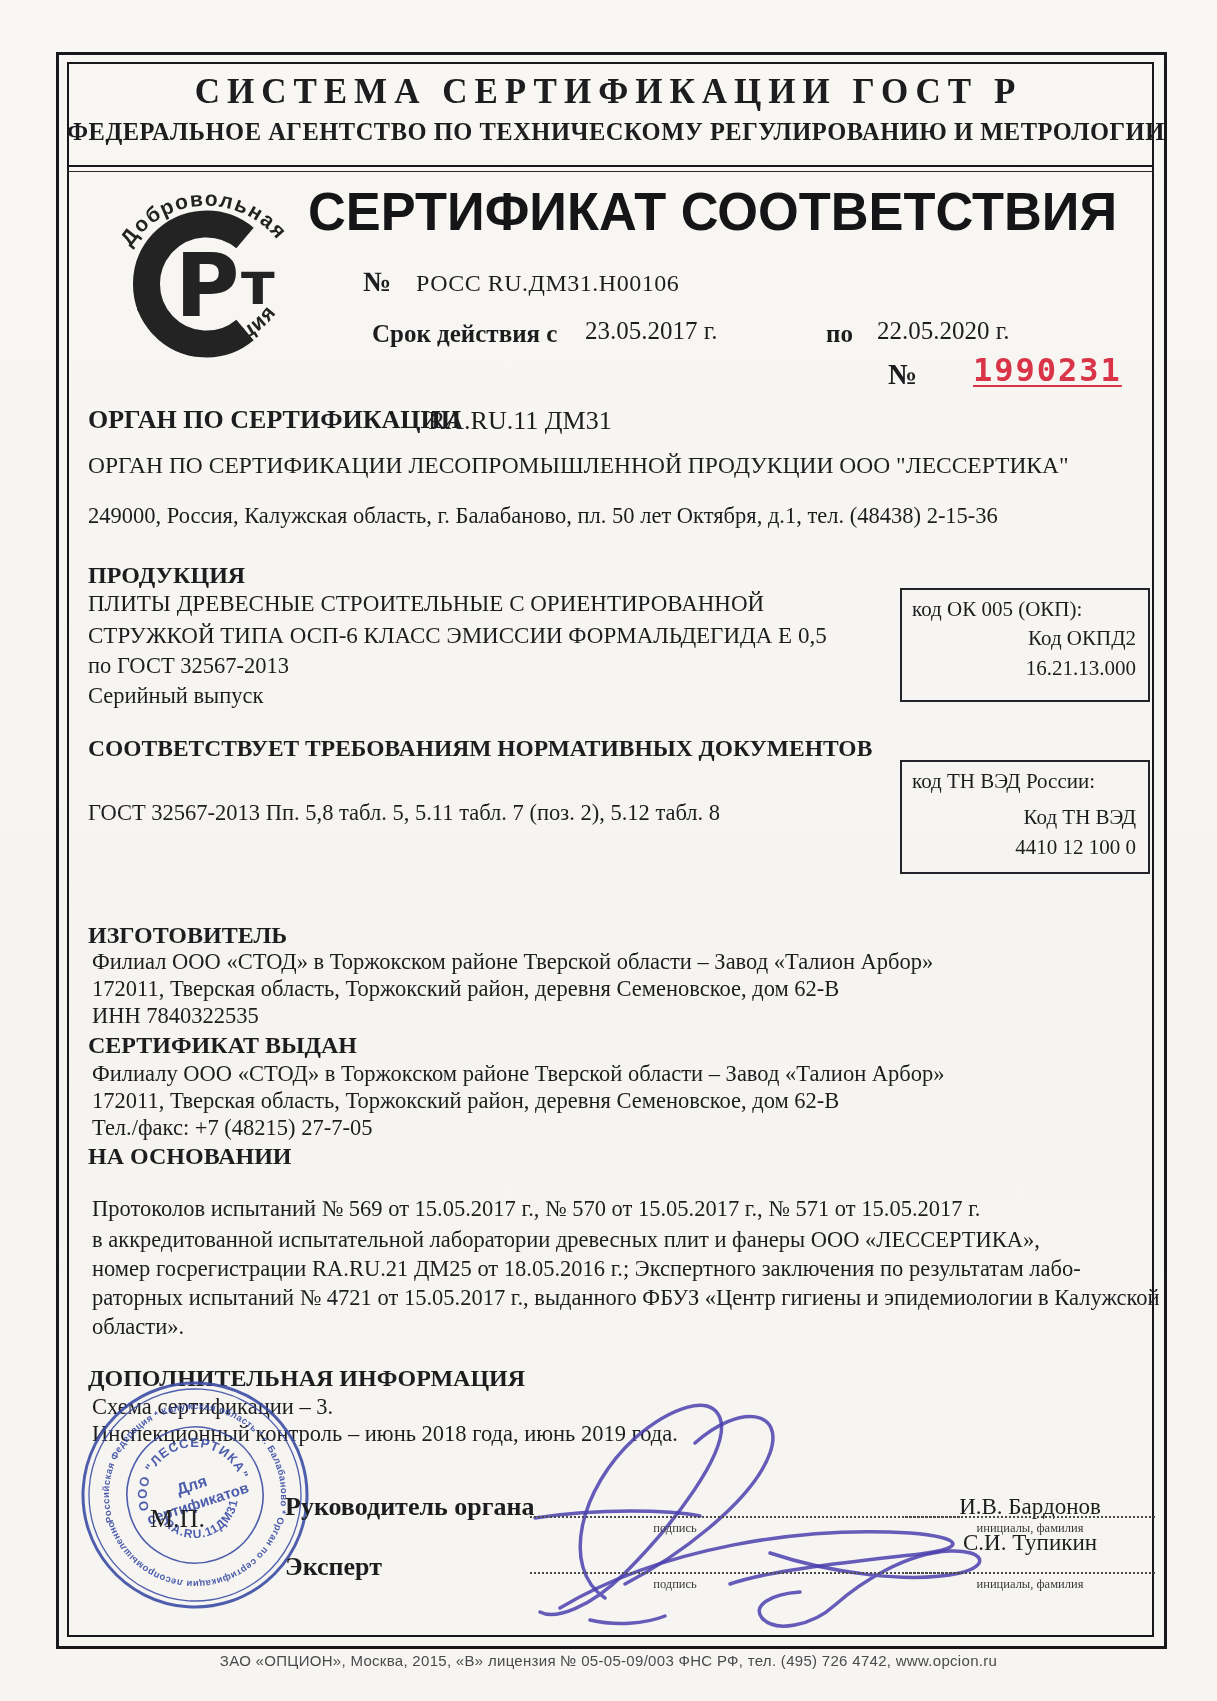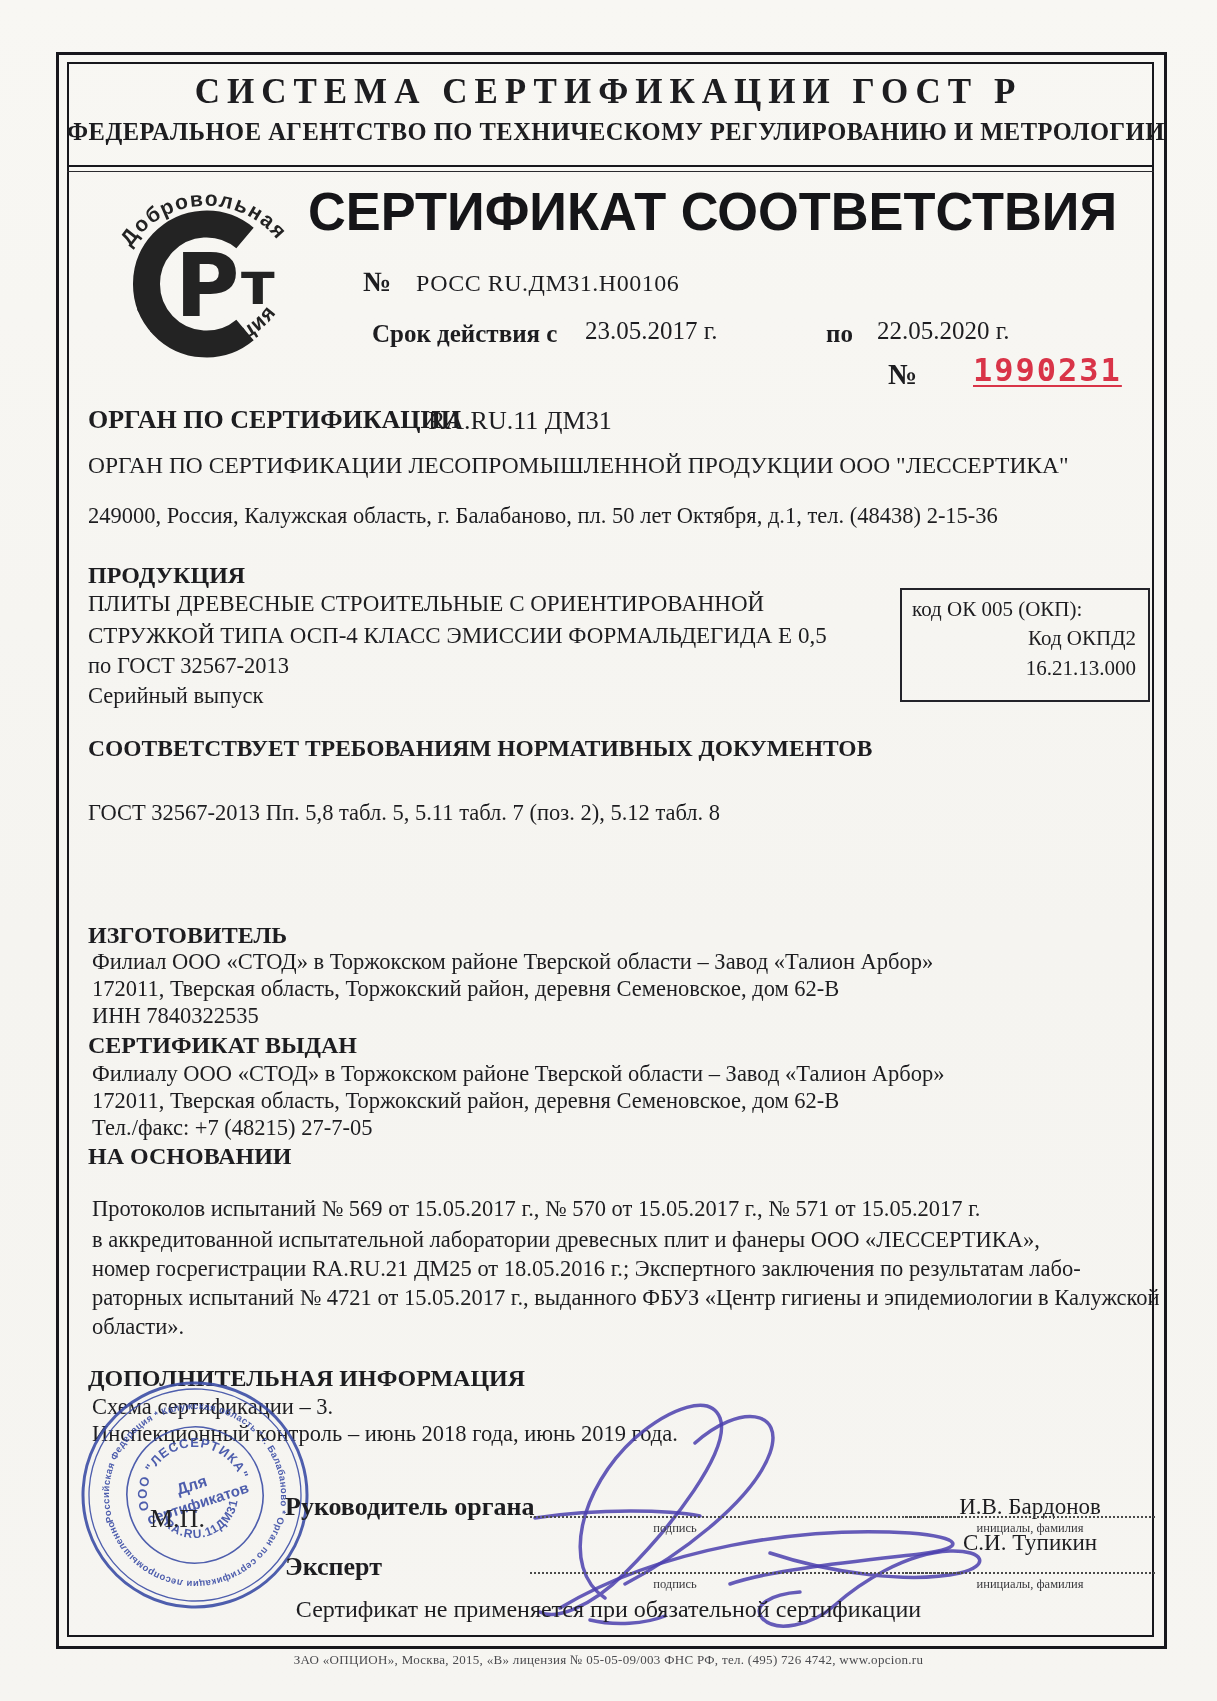--- a/index.html
+++ b/index.html
@@ -63,33 +63,38 @@
   <div class="abs ser b nw" style="left:888px;top:358px;font-size:29px;">№</div>
   <div class="abs mono b nw" style="left:934px;top:351px;font-size:32px;letter-spacing:2px;color:#d93448;text-decoration:underline;text-underline-offset:4px;text-decoration-thickness:2px;margin-left:39px;">1990231</div>
 
   <div class="abs ser b nw" style="left:88px;top:405px;font-size:26px;">ОРГАН ПО СЕРТИФИКАЦИИ</div>
   <div class="abs ser nw" style="left:428px;top:406px;font-size:26px;">RA.RU.11 ДМ31</div>
   <div class="abs ser nw" style="left:88px;top:452px;font-size:23.5px;">ОРГАН ПО СЕРТИФИКАЦИИ ЛЕСОПРОМЫШЛЕННОЙ ПРОДУКЦИИ  ООО "ЛЕССЕРТИКА"</div>
   <div class="abs ser nw" style="left:88px;top:503px;font-size:22.5px;">249000, Россия, Калужская область, г. Балабаново, пл. 50 лет Октября, д.1, тел. (48438) 2-15-36</div>
 
   <div class="abs ser b nw" style="left:88px;top:562px;font-size:24px;">ПРОДУКЦИЯ</div>
   <div class="abs ser nw" style="left:88px;top:591px;font-size:23px;">ПЛИТЫ ДРЕВЕСНЫЕ СТРОИТЕЛЬНЫЕ С ОРИЕНТИРОВАННОЙ</div>
-  <div class="abs ser nw" style="left:88px;top:623px;font-size:23px;">СТРУЖКОЙ ТИПА ОСП-4 КЛАСС ЭМИССИИ ФОРМАЛЬДЕГИДА Е 0,5</div>
+  <div class="abs ser nw" style="left:88px;top:623px;font-size:23px;">СТРУЖКОЙ ТИПА ОСП-6 КЛАСС ЭМИССИИ ФОРМАЛЬДЕГИДА Е 0,5</div>
   <div class="abs ser nw" style="left:88px;top:653px;font-size:22.5px;">по ГОСТ 32567-2013</div>
   <div class="abs ser nw" style="left:88px;top:683px;font-size:22.5px;">Серийный  выпуск</div>
 
   <div class="abs codebox" style="left:900px;top:588px;width:250px;height:114px;">
     <div style="line-height:28px;">код ОК 005 (ОКП):</div>
     <div class="r">Код ОКПД2</div>
     <div class="r">16.21.13.000</div>
   </div>
 
   <div class="abs ser b nw" style="left:88px;top:735px;font-size:23.5px;">СООТВЕТСТВУЕТ ТРЕБОВАНИЯМ НОРМАТИВНЫХ ДОКУМЕНТОВ</div>
   <div class="abs ser nw" style="left:88px;top:800px;font-size:22.5px;">ГОСТ 32567-2013 Пп. 5,8 табл. 5, 5.11 табл. 7 (поз. 2), 5.12 табл. 8</div>
 
+  <div class="abs codebox" style="left:900px;top:760px;width:250px;height:114px;">
+    <div style="line-height:28px;">код ТН ВЭД России:</div>
+    <div class="r" style="margin-top:7px;">Код ТН ВЭД</div>
+    <div class="r">4410 12 100 0</div>
+  </div>
 
   <div class="abs ser b nw" style="left:88px;top:922px;font-size:24px;">ИЗГОТОВИТЕЛЬ</div>
   <div class="abs ser nw" style="left:92px;top:949px;font-size:22.5px;">Филиал ООО «СТОД» в Торжокском районе Тверской области – Завод «Талион Арбор»</div>
   <div class="abs ser nw" style="left:92px;top:976px;font-size:22.5px;">172011, Тверская область, Торжокский район, деревня Семеновское, дом 62-В</div>
   <div class="abs ser nw" style="left:92px;top:1003px;font-size:22.5px;">ИНН 7840322535</div>
 
   <div class="abs ser b nw" style="left:88px;top:1032px;font-size:24px;">СЕРТИФИКАТ ВЫДАН</div>
   <div class="abs ser nw" style="left:92px;top:1061px;font-size:22.5px;">Филиалу ООО «СТОД» в Торжокском районе Тверской области – Завод «Талион Арбор»</div>
   <div class="abs ser nw" style="left:92px;top:1088px;font-size:22.5px;">172011, Тверская область, Торжокский район, деревня Семеновское, дом 62-В</div>
   <div class="abs ser nw" style="left:92px;top:1115px;font-size:22.5px;">Тел./факс: +7 (48215) 27-7-05</div>
@@ -149,17 +154,16 @@
   <div class="abs sigline" style="left:905px;top:1516px;width:250px;"></div>
   <div class="abs cap nw" style="left:905px;top:1521px;width:250px;text-align:center;">инициалы, фамилия</div>
 
   <div class="abs ser b nw" style="left:285px;top:1552px;font-size:26px;">Эксперт</div>
   <div class="abs sigline" style="left:530px;top:1572px;width:430px;"></div>
   <div class="abs cap nw" style="left:600px;top:1577px;width:150px;text-align:center;">подпись</div>
   <div class="abs ser nw" style="left:905px;top:1530px;width:250px;text-align:center;font-size:23px;">С.И. Тупикин</div>
   <div class="abs sigline" style="left:905px;top:1572px;width:250px;"></div>
   <div class="abs cap nw" style="left:905px;top:1577px;width:250px;text-align:center;">инициалы, фамилия</div>
 
-  <div class="abs ser nw" style="left:67px;top:1596px;width:1083px;text-align:center;font-size:24px;">Сертификат не применяется при обязательной сертификации</div>
 
-  <div class="abs nw" style="left:0;top:1652px;width:1217px;text-align:center;font-family:Liberation Serif, serif;font-size:13px;color:#4a4a4e;letter-spacing:0.3px;">ЗАО «ОПЦИОН», Москва, 2015, «В»     лицензия № 05-05-09/003 ФНС РФ, тел. (495) 726 4742, www.opcion.ru</div>
+  <div class="abs nw" style="left:0;top:1652px;width:1217px;text-align:center;font-family:Liberation Sans, sans-serif;font-size:15px;color:#4a4a4e;letter-spacing:0.3px;">ЗАО «ОПЦИОН», Москва, 2015, «В»     лицензия № 05-05-09/003 ФНС РФ, тел. (495) 726 4742, www.opcion.ru</div>
 
 </div>
 
 </body></html>

